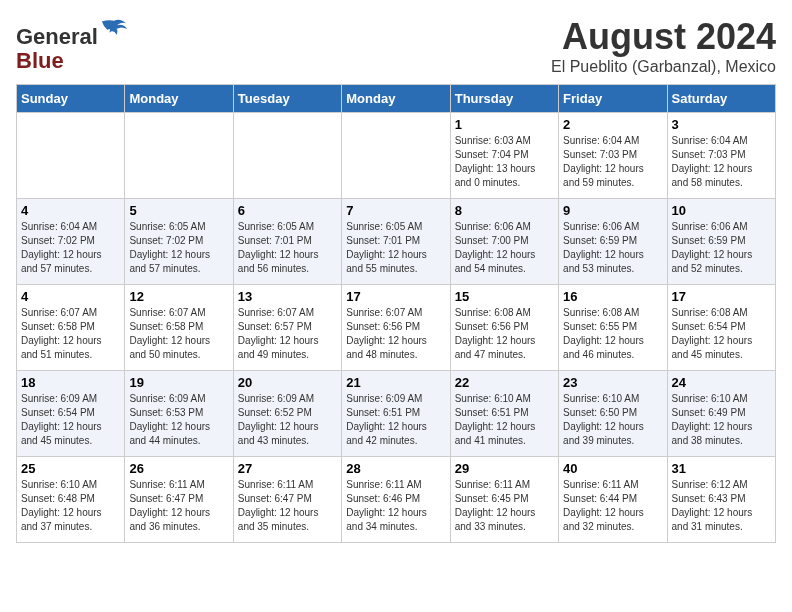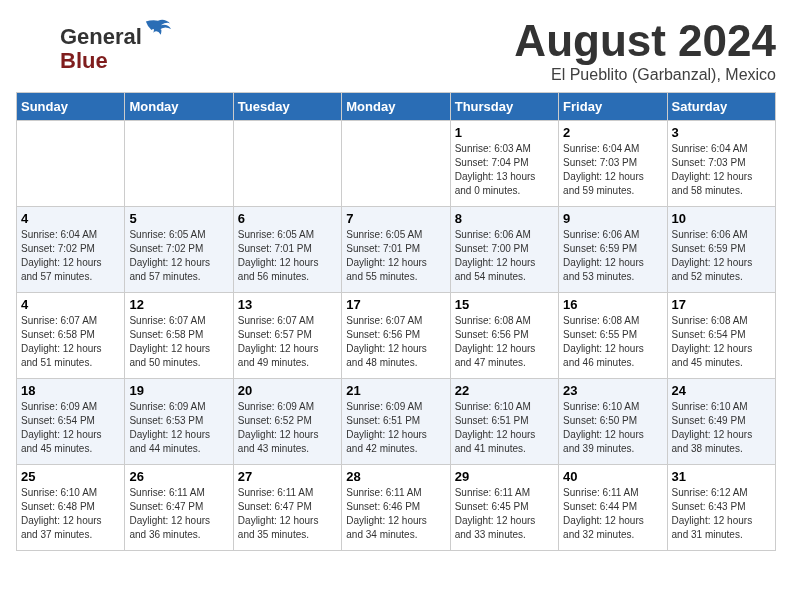--- a/index.html
+++ b/index.html
@@ -8,21 +8,20 @@
       background: #fff;
       width: 792px;
       min-height: 612px;
       padding: 16px;
     }
     .header {
       display: flex;
       justify-content: space-between;
       align-items: flex-start;
       margin-bottom: 8px;
-      margin-left: 44px;
     }
     .logo {
       display: flex;
       align-items: center;
     }
     .logo-text {
       font-size: 22px;
       font-weight: bold;
       line-height: 1.1;
     }
@@ -30,21 +29,21 @@
     .logo-blue { color: #7f1d1d; }
     .logo-icon {
       width: 28px;
       height: 28px;
       margin-left: 2px;
     }
     .title-block {
       text-align: right;
     }
     .main-title {
-      font-size: 44px;
+      font-size: 36px;
       font-weight: bold;
       color: #333;
     }
     .subtitle {
       font-size: 16px;
       color: #404040;
     }
     table {
       width: 100%;
       border-collapse: collapse;

